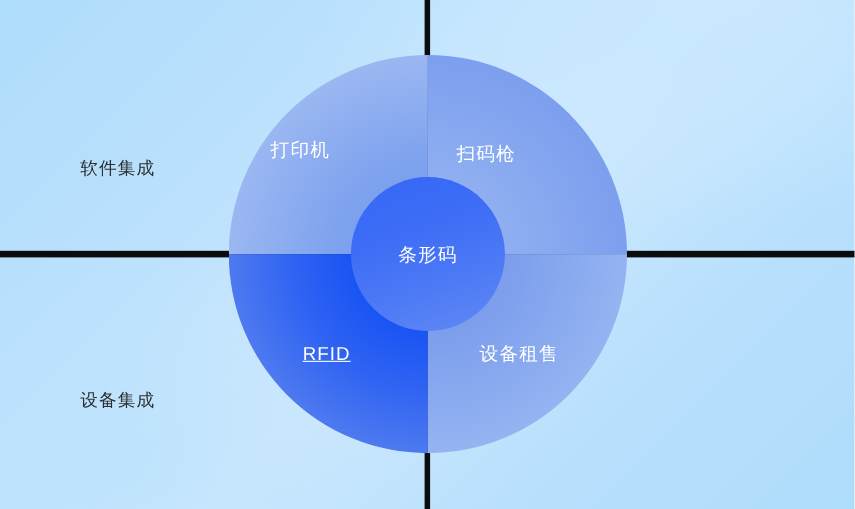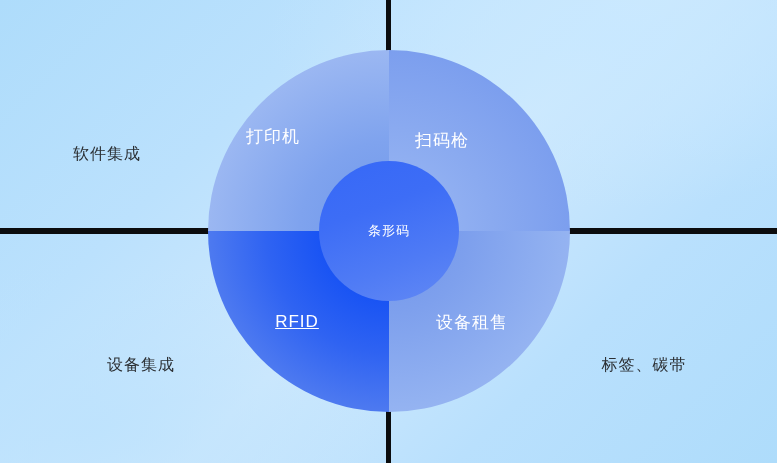--- a/index.html
+++ b/index.html
@@ -88,21 +88,21 @@
     width: 140px;
     height: 140px;
     border-radius: 50%;
     background: linear-gradient(160deg, #3668f7 0%, #3d6df6 35%, #4f7bf5 70%, #6289f4 100%);
     display: flex;
     align-items: center;
     justify-content: center;
   }
   .core-label {
     color: #ffffff;
-    font-size: 13px;
+    font-size: 17px;
     letter-spacing: 1px;
     white-space: nowrap;
   }
 
   
   .lbl {
     position: absolute;
     white-space: nowrap;
   }
   .lbl.inner {
@@ -116,21 +116,21 @@
     letter-spacing: 1px;
   }
 
   .lbl-printer   { left: 273px; top: 136px; transform: translate(-50%, -50%); }
   .lbl-scanner   { left: 442px; top: 140px; transform: translate(-50%, -50%); }
   .lbl-rfid      { left: 297px; top: 322px; transform: translate(-50%, -50%); text-decoration: underline; }
   .lbl-rental    { left: 472px; top: 322px; transform: translate(-50%, -50%); }
 
   .lbl-software  { left: 107px; top: 115px; transform: translate(-50%, -50%); margin-top: 39px; }
   .lbl-autoprod  { left: 665px; top: 116px; transform: translate(-50%, -50%); }
-  .lbl-device    { left: 107px; top: 365px; transform: translate(-50%, -50%); margin-left: 34px; }
+  .lbl-device    { left: 107px; top: 365px; transform: translate(-50%, -50%); }
   .lbl-labels    { left: 644px; top: 365px; transform: translate(-50%, -50%); }
 </style>
 </head>
 <body>
 
 <div id="stage">
 
   <div class="bg"></div>
   <div class="bg-tint"></div>
 
@@ -148,15 +148,14 @@
     <span class="core-label">条形码</span>
   </div>
 
   <span class="lbl inner lbl-printer">打印机</span>
   <span class="lbl inner lbl-scanner">扫码枪</span>
   <span class="lbl inner lbl-rfid">RFID</span>
   <span class="lbl inner lbl-rental">设备租售</span>
 
   <span class="lbl outer lbl-software">软件集成</span>
   <span class="lbl outer lbl-device">设备集成</span>
-  <span class="lbl outer lbl-labels">标签、碳带</span>
 
 </div>
 
 </body></html>

